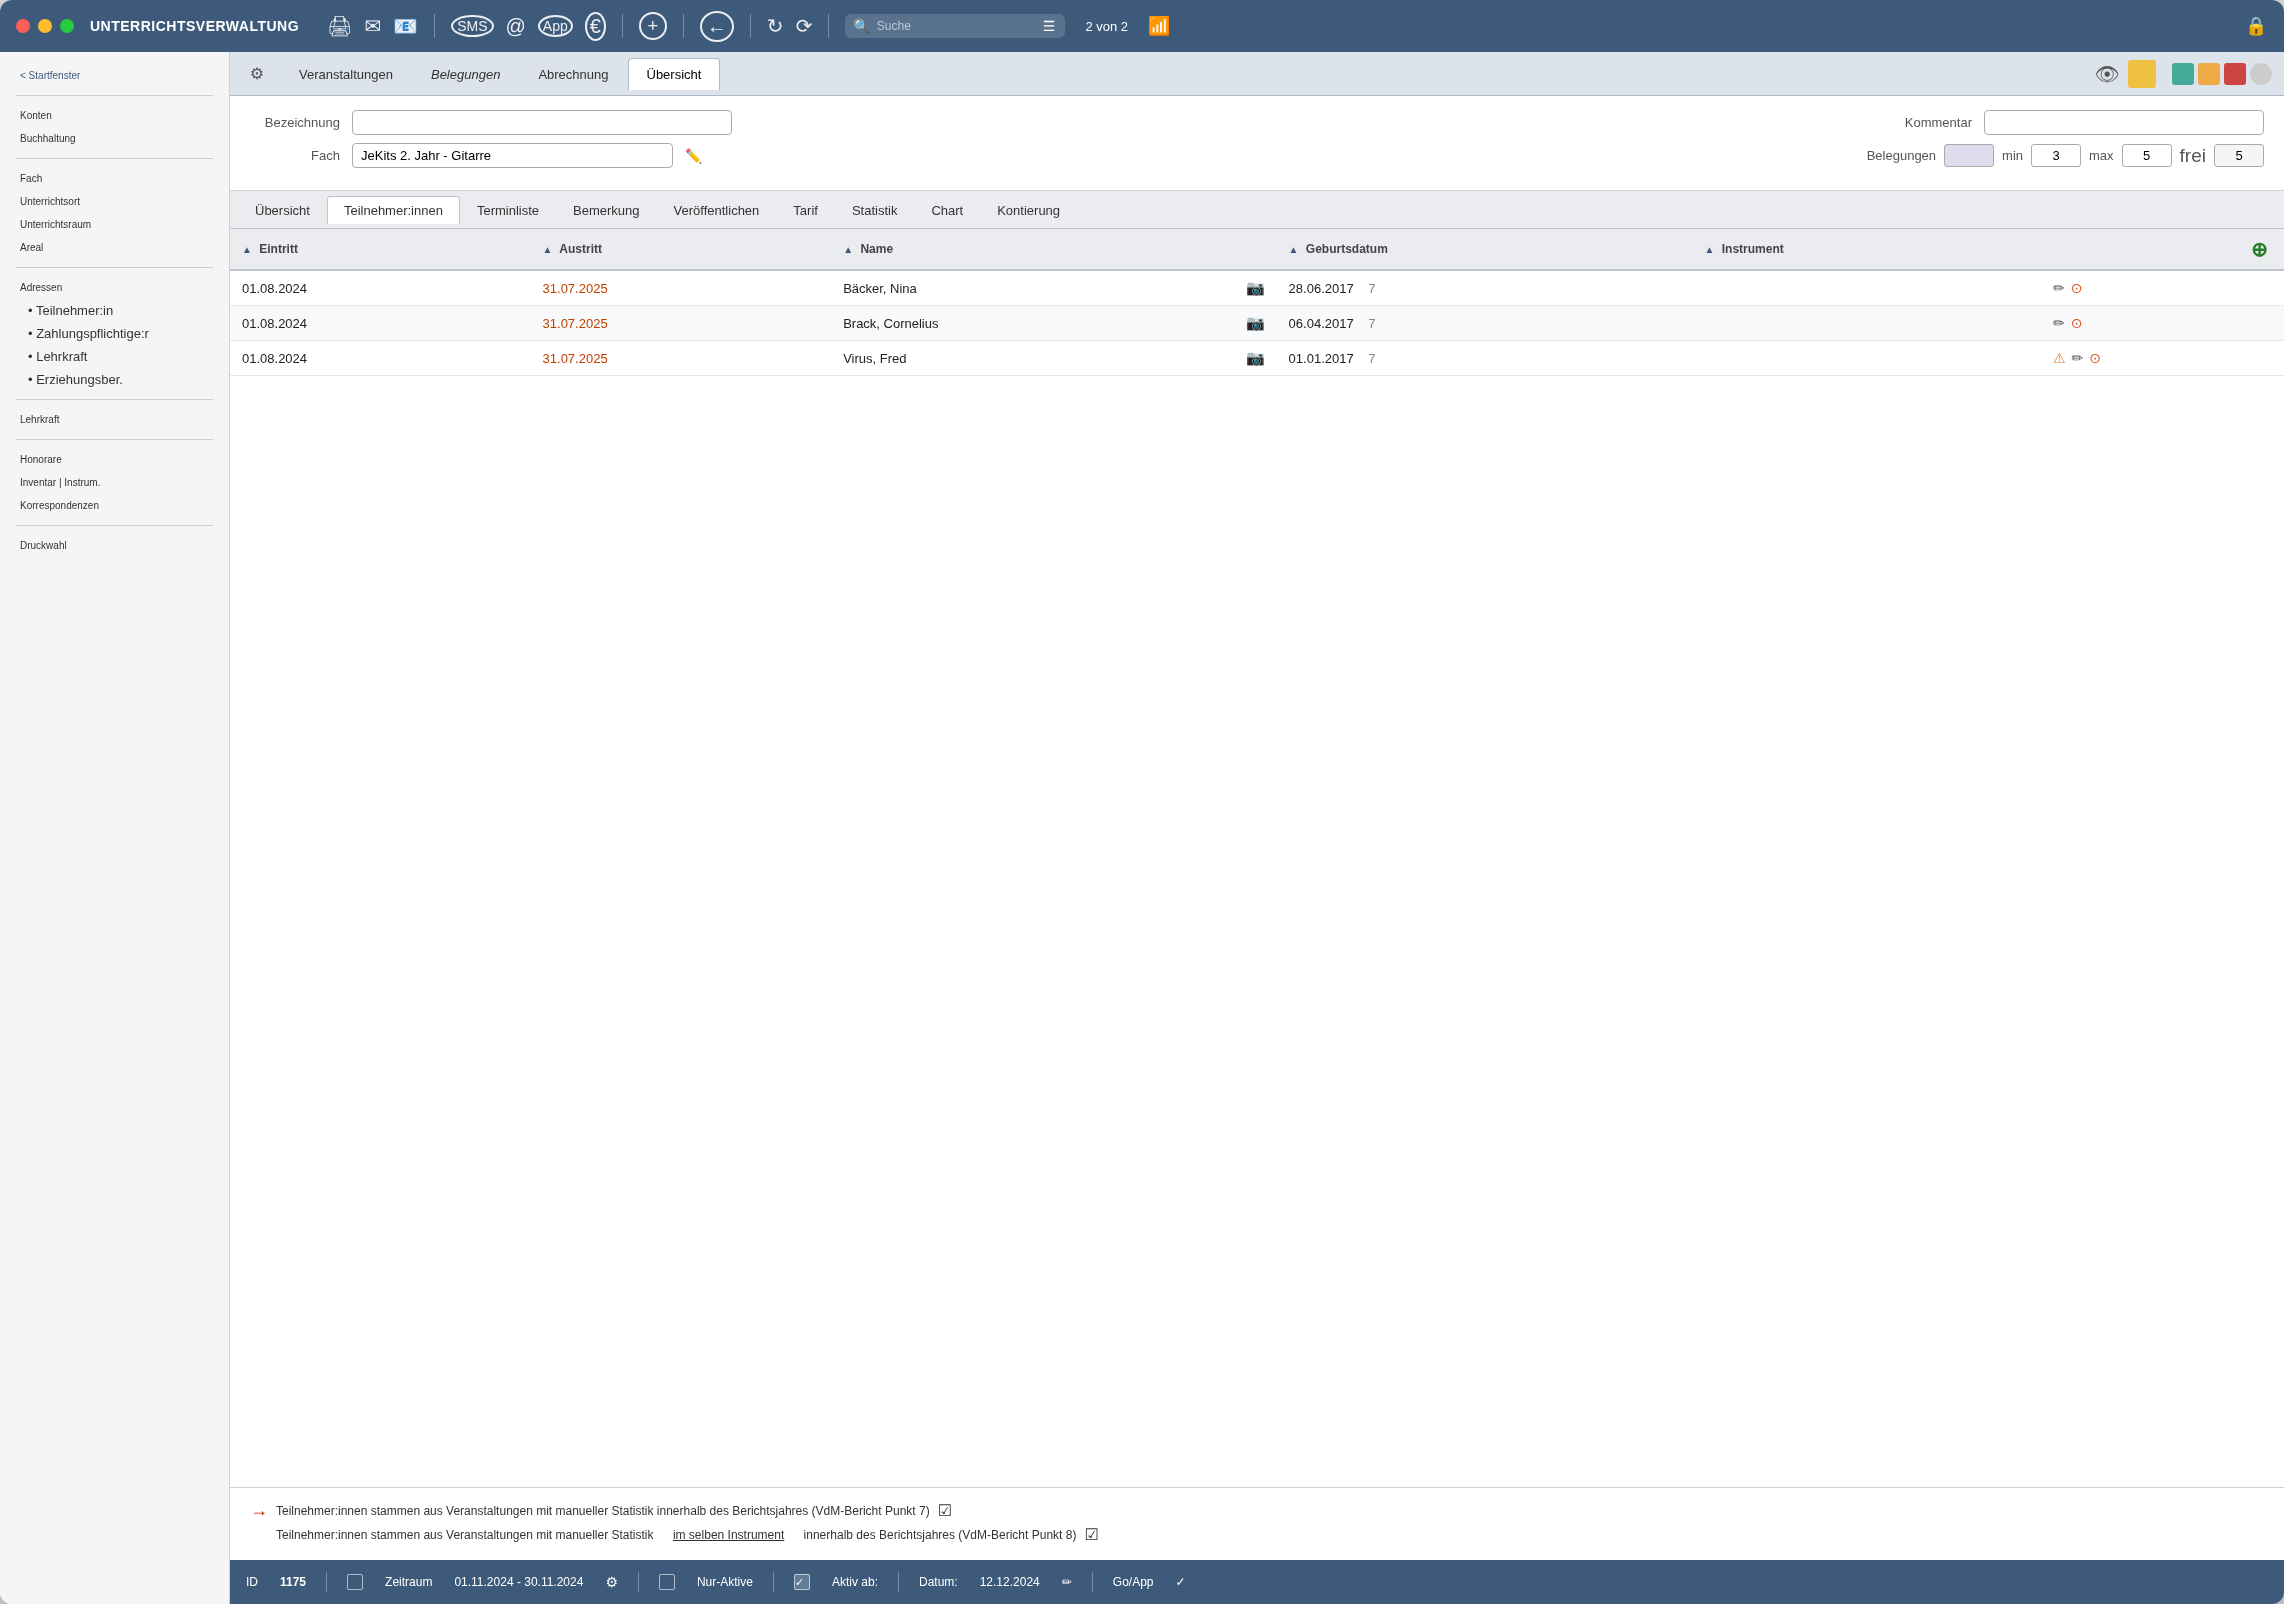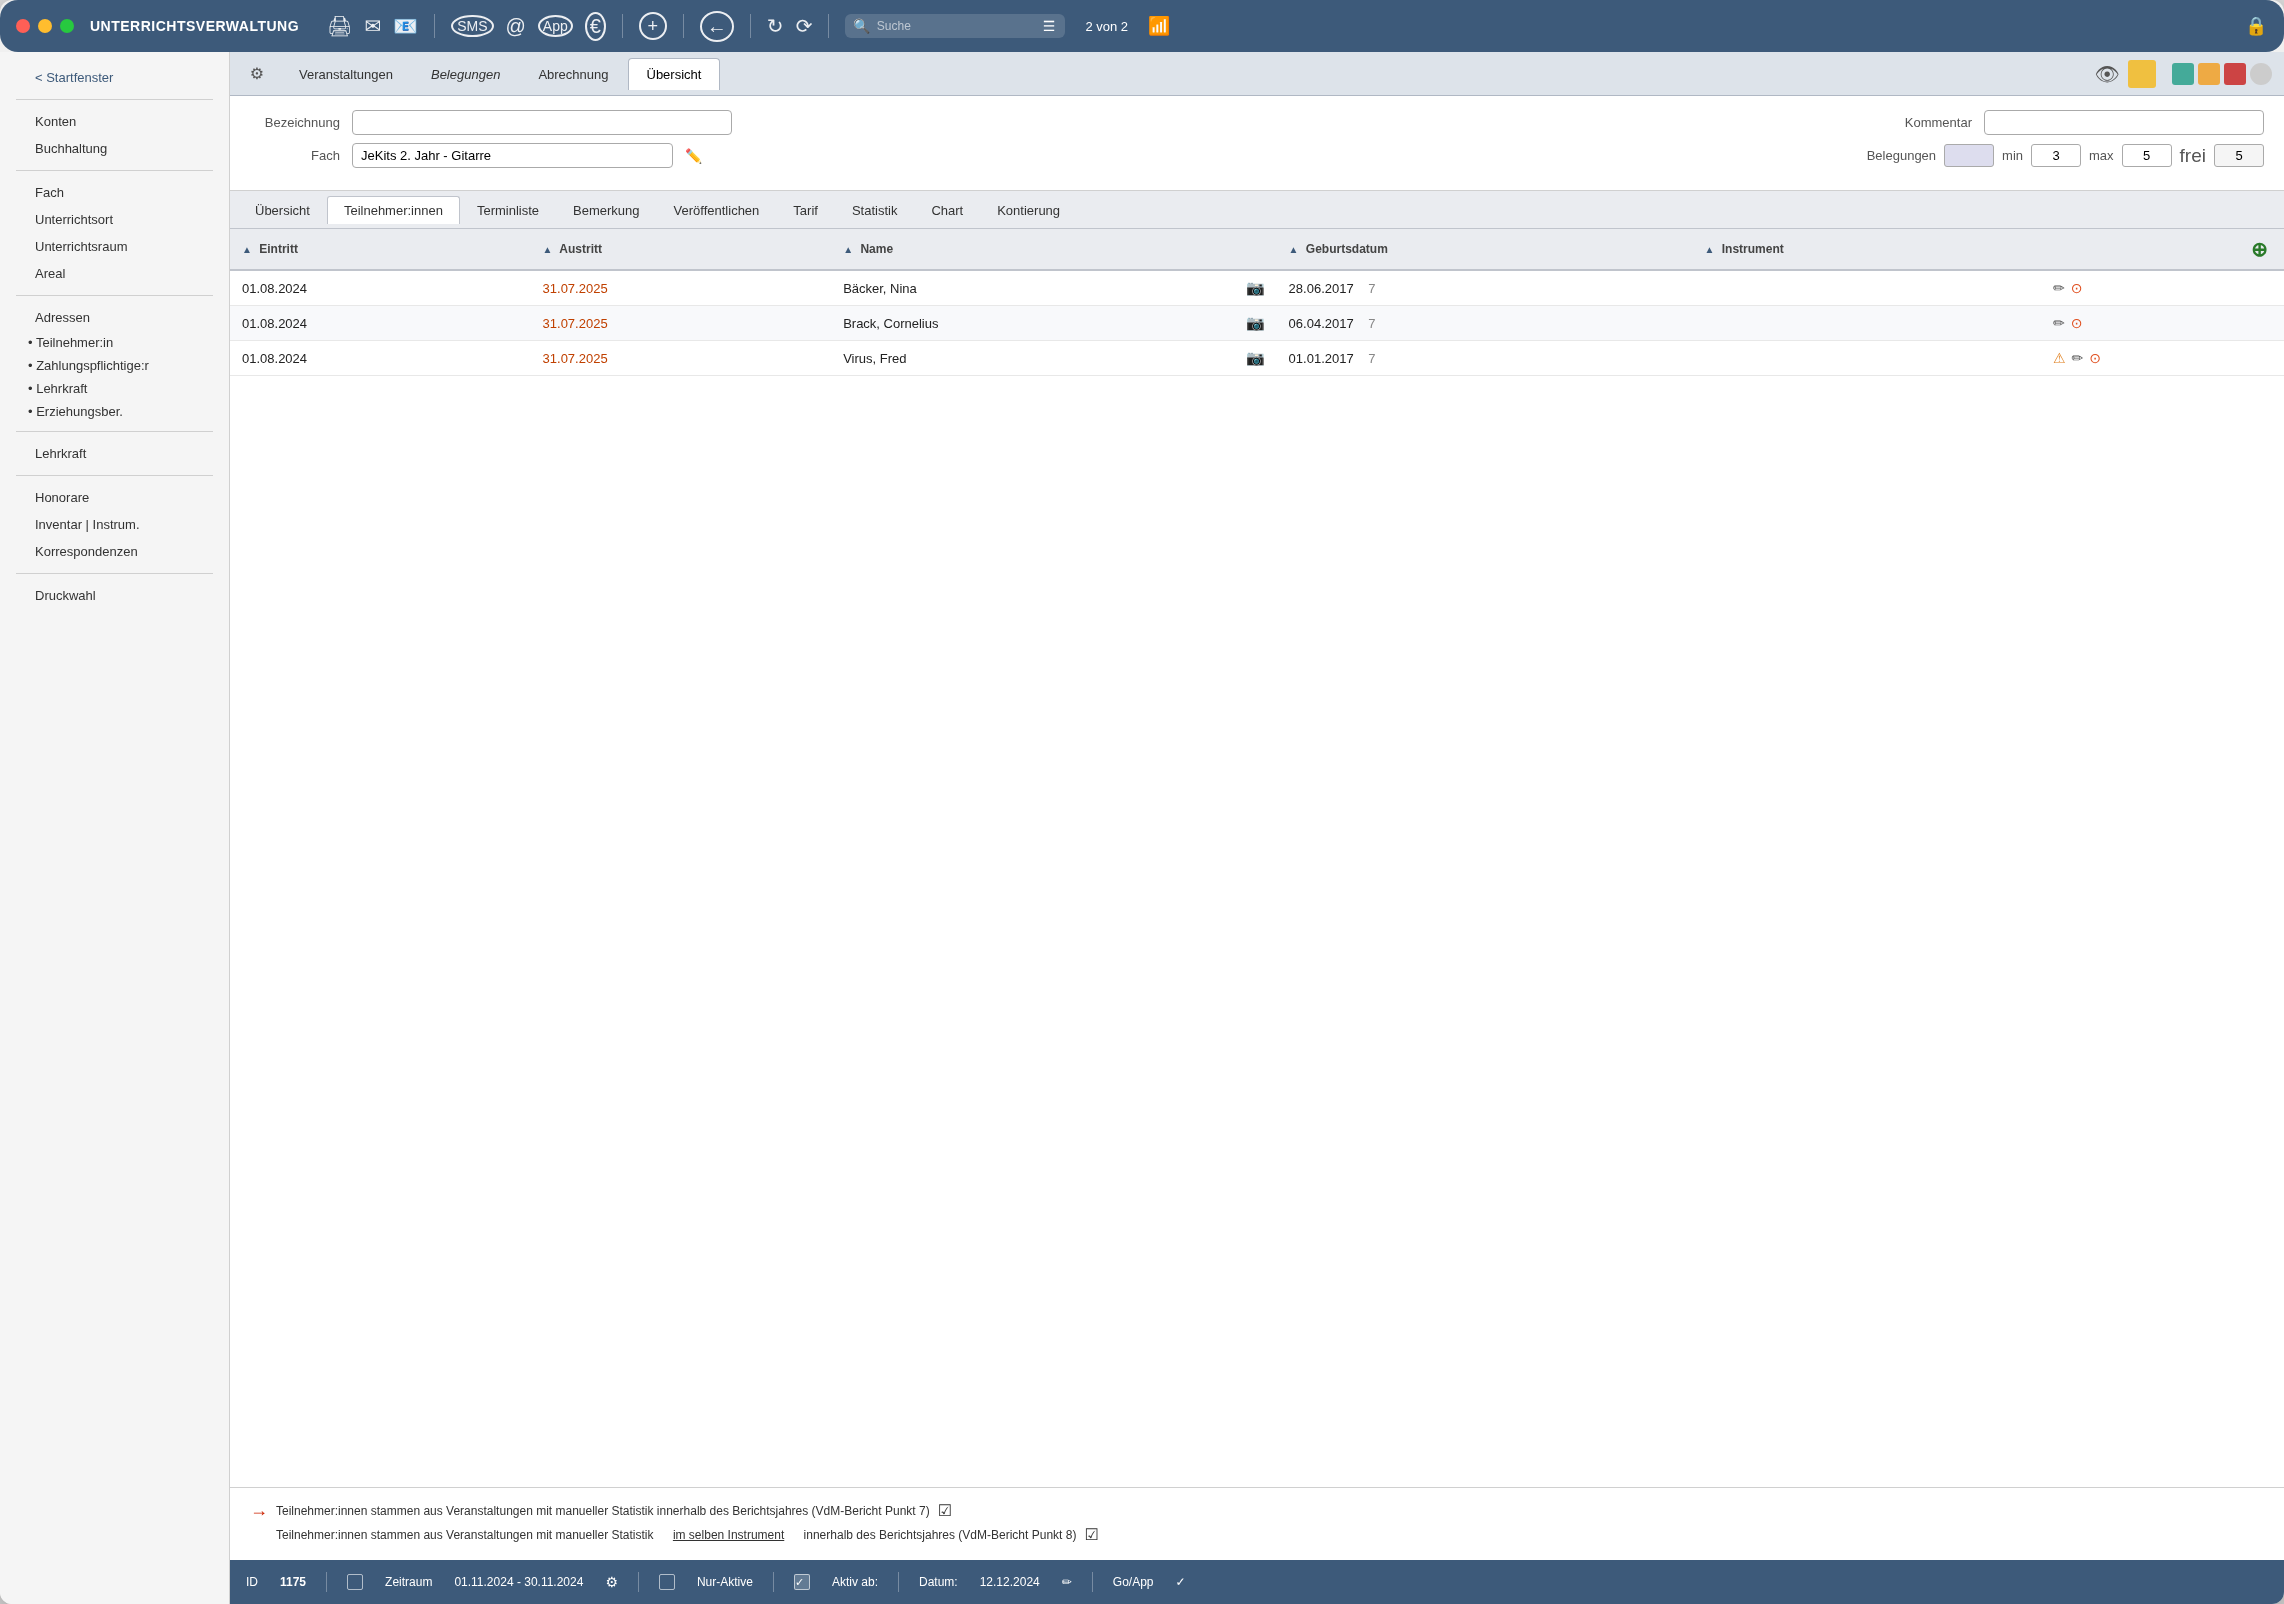--- a/index.html
+++ b/index.html
@@ -25,21 +25,20 @@
     }
 
     .titlebar {
       height: 52px;
       background: #3d5a7a;
       display: flex;
       align-items: center;
       padding: 0 16px;
       gap: 8px;
       flex-shrink: 0;
-      border-radius: 18px;
     }
 
     .traffic-lights {
       display: flex;
       gap: 8px;
       margin-right: 8px;
     }
     .traffic-light {
       width: 14px; height: 14px; border-radius: 50%;
       cursor: pointer;
@@ -124,25 +123,24 @@
     .sidebar {
       width: 230px;
       background: #f5f5f5;
       border-right: 1px solid #d0d0d0;
       padding: 12px 0;
       flex-shrink: 0;
       overflow-y: auto;
     }
 
     .sidebar-item {
-      padding: 6px 28px;
-      font-size: 13px;
+      padding: 6px 20px;
+      font-size: 10px;
       color: #333;
       cursor: pointer;
-      margin-left: 7px;
     }
     .sidebar-item.back-link { color: #3d5a7a; margin-bottom: 8px; }
     .sidebar-sub-item {
       padding: 4px 28px;
       font-size: 13px;
       color: #333;
       cursor: pointer;
     }
     .sidebar-divider {
       height: 1px;

